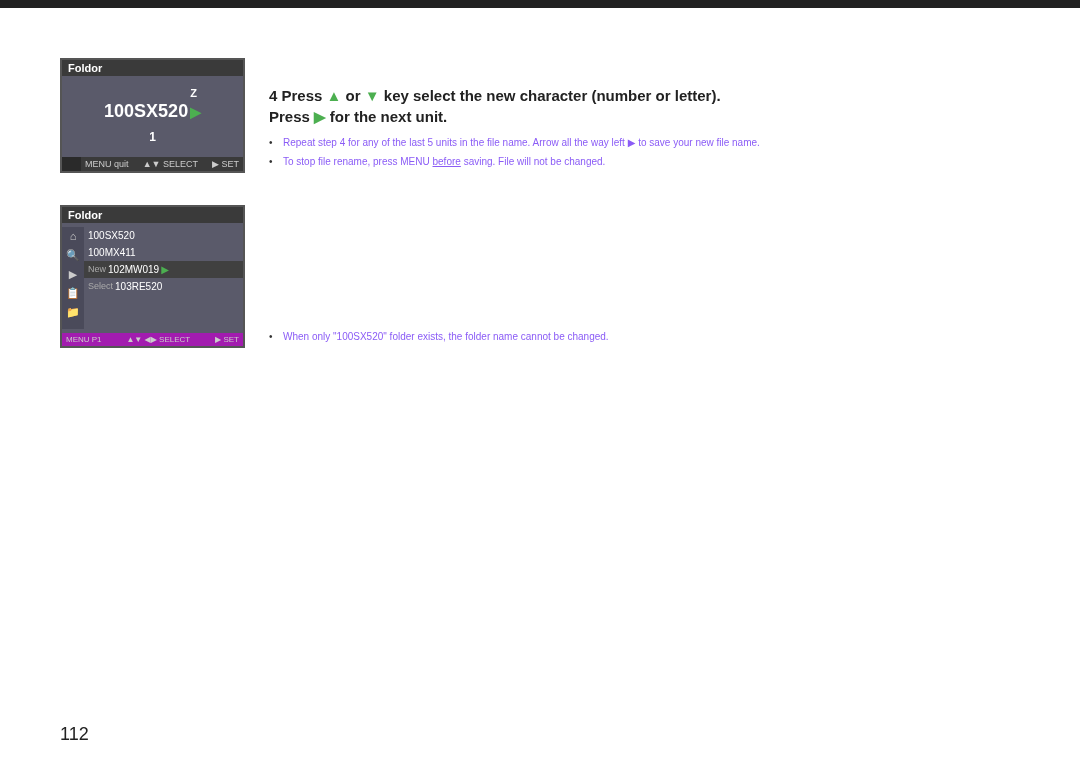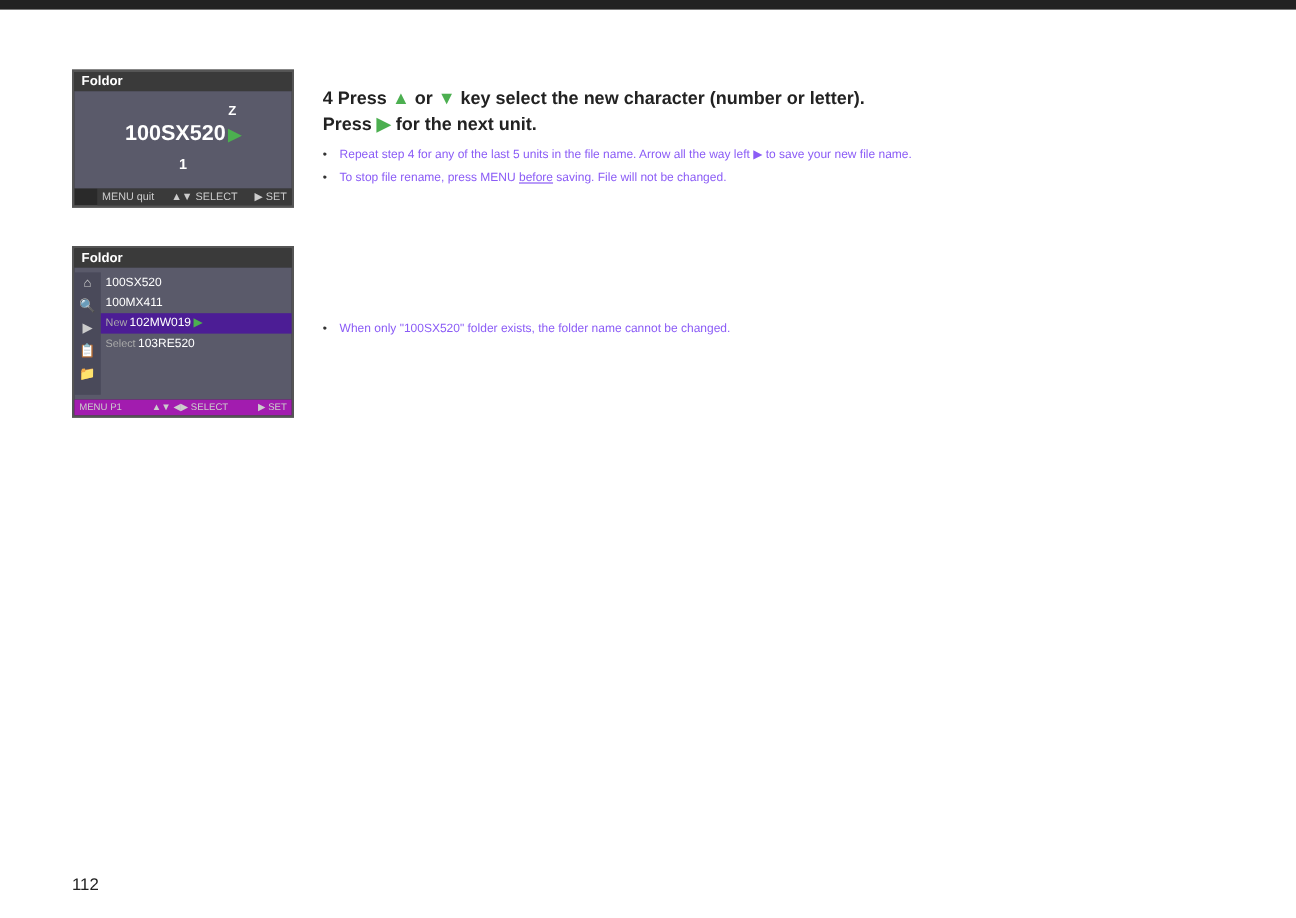--- a/index.html
+++ b/index.html
@@ -28,29 +28,29 @@
       top: 30px;
       left: 60px;
       right: 60px;
       bottom: 40px;
     }
 
     .page-number {
       position: absolute;
       bottom: 20px;
       left: 60px;
-      font-size: 14px;
+      font-size: 18px;
       color: #222;
     }
 
     
     .section-row {
       display: flex;
       flex-direction: row;
-      align-items: center;
+      align-items: flex-end;
       margin-top: 28px;
       gap: 24px;
     }
 
     
     .cam-screen {
       width: 185px;
       min-width: 185px;
       border: 2px solid #555;
       background: #2a2a2a;
@@ -142,21 +142,21 @@
       font-size: 10px;
       color: #fff;
     }
 
     .cam-list-item {
       padding: 1px 4px;
       line-height: 1.5;
     }
 
     .cam-list-item.highlighted {
-      background: #4c1d95;
+      background: #404040;
       color: #fff;
     }
 
     .cam-list-row {
       display: flex;
       flex-direction: row;
       align-items: center;
       padding: 1px 4px;
     }
 

